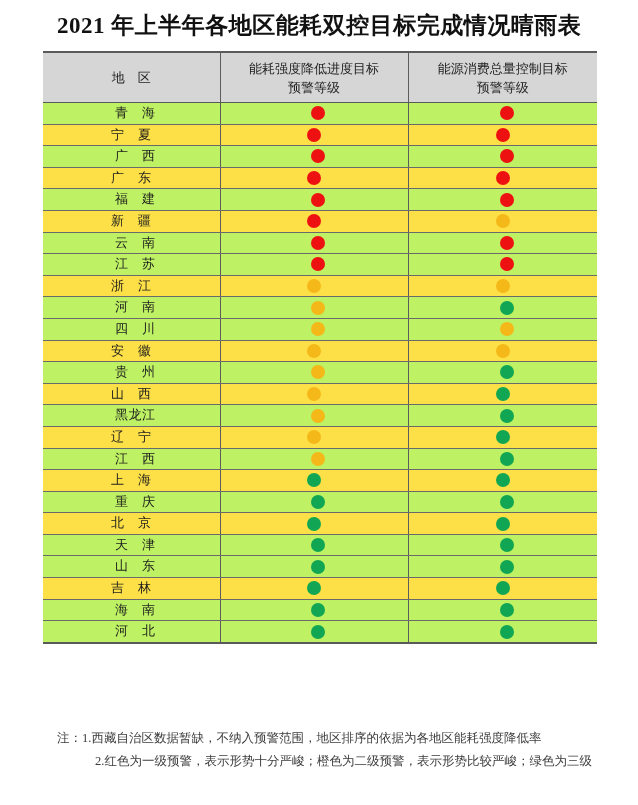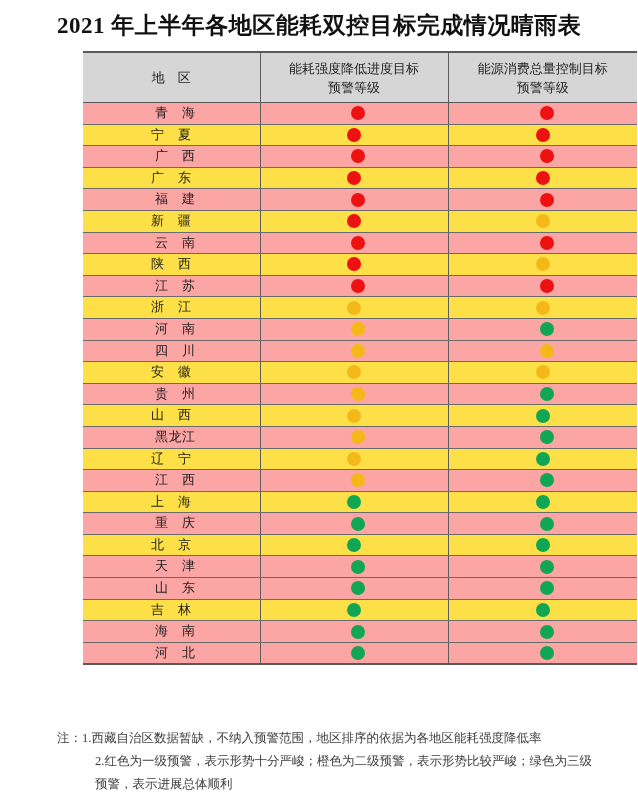--- a/index.html
+++ b/index.html
@@ -36,21 +36,20 @@
     left: 43px;
     top: 51px;
     width: 554px;
   }
 
   table.rain-table {
     border-collapse: collapse;
     width: 554px;
     table-layout: fixed;
     font-family: "Liberation Serif", "DejaVu Serif", serif;
-    margin-left: 40px;
   }
 
   table.rain-table col.c-region { width: 177px; }
   table.rain-table col.c-ind    { width: 188px; }
   table.rain-table col.c-tot    { width: 189px; }
 
   .rain-table th,
   .rain-table td {
     border-top: 1.6px solid #6a6a6a;
     border-bottom: 1.6px solid #6a6a6a;
@@ -72,21 +71,21 @@
     font-size: 13px;
     line-height: 19px;
     color: #1d1d1d;
     border-top: 2.2px solid #5a5a5a;
     border-bottom: 1.8px solid #5a5a5a;
   }
 
   .hdr-two-line span { display: block; text-align: center; }
 
   .rain-table tbody tr { height: 20.6px; }
-  .rain-table tbody tr.odd  td { background: #fca5a5; padding-left: 8px; }
+  .rain-table tbody tr.odd  td { background: #bef264; padding-left: 8px; }
   .rain-table tbody tr.even td { background: #fde047; }
 
   .rain-table tbody tr:last-child td { border-bottom: 2.2px solid #5a5a5a; }
 
   .region-name {
     font-size: 13px;
     color: #1d1d1d;
     letter-spacing: 0.5px;
     line-height: 20.6px;
     white-space: nowrap;
@@ -176,25 +175,20 @@
         <tr class="even">
           <td><span class="region-name">新　疆</span></td>
           <td class="sep dot-cell"><span class="dot" style="background: rgb(238, 17, 17);"></span></td>
           <td class="sep dot-cell"><span class="dot" style="background: rgb(245, 184, 25);"></span></td>
         </tr>
         <tr class="odd">
           <td><span class="region-name">云　南</span></td>
           <td class="sep dot-cell"><span class="dot" style="background: rgb(238, 17, 17);"></span></td>
           <td class="sep dot-cell"><span class="dot" style="background: rgb(238, 17, 17);"></span></td>
         </tr>
-        <tr class="even">
-          <td><span class="region-name">陕　西</span></td>
-          <td class="sep dot-cell"><span class="dot" style="background: rgb(238, 17, 17);"></span></td>
-          <td class="sep dot-cell"><span class="dot" style="background: rgb(245, 184, 25);"></span></td>
-        </tr>
         <tr class="odd">
           <td><span class="region-name">江　苏</span></td>
           <td class="sep dot-cell"><span class="dot" style="background: rgb(238, 17, 17);"></span></td>
           <td class="sep dot-cell"><span class="dot" style="background: rgb(238, 17, 17);"></span></td>
         </tr>
         <tr class="even">
           <td><span class="region-name">浙　江</span></td>
           <td class="sep dot-cell"><span class="dot" style="background: rgb(245, 184, 25);"></span></td>
           <td class="sep dot-cell"><span class="dot" style="background: rgb(245, 184, 25);"></span></td>
         </tr>
@@ -283,16 +277,13 @@
 </div>
 
 <div class="notes">
   <div class="note-row note-line">
     <span class="note-label">注：</span>
     <span class="note-body">1.西藏自治区数据暂缺，不纳入预警范围，地区排序的依据为各地区能耗强度降低率</span>
   </div>
   <div class="note-indent note-line">
     <span class="note-item">2.红色为一级预警，表示形势十分严峻；橙色为二级预警，表示形势比较严峻；绿色为三级</span>
   </div>
-  <div class="note-indent note-line">
-    <span class="note-item">预警，表示进展总体顺利</span>
-  </div>
 </div>
 
 </body></html>

